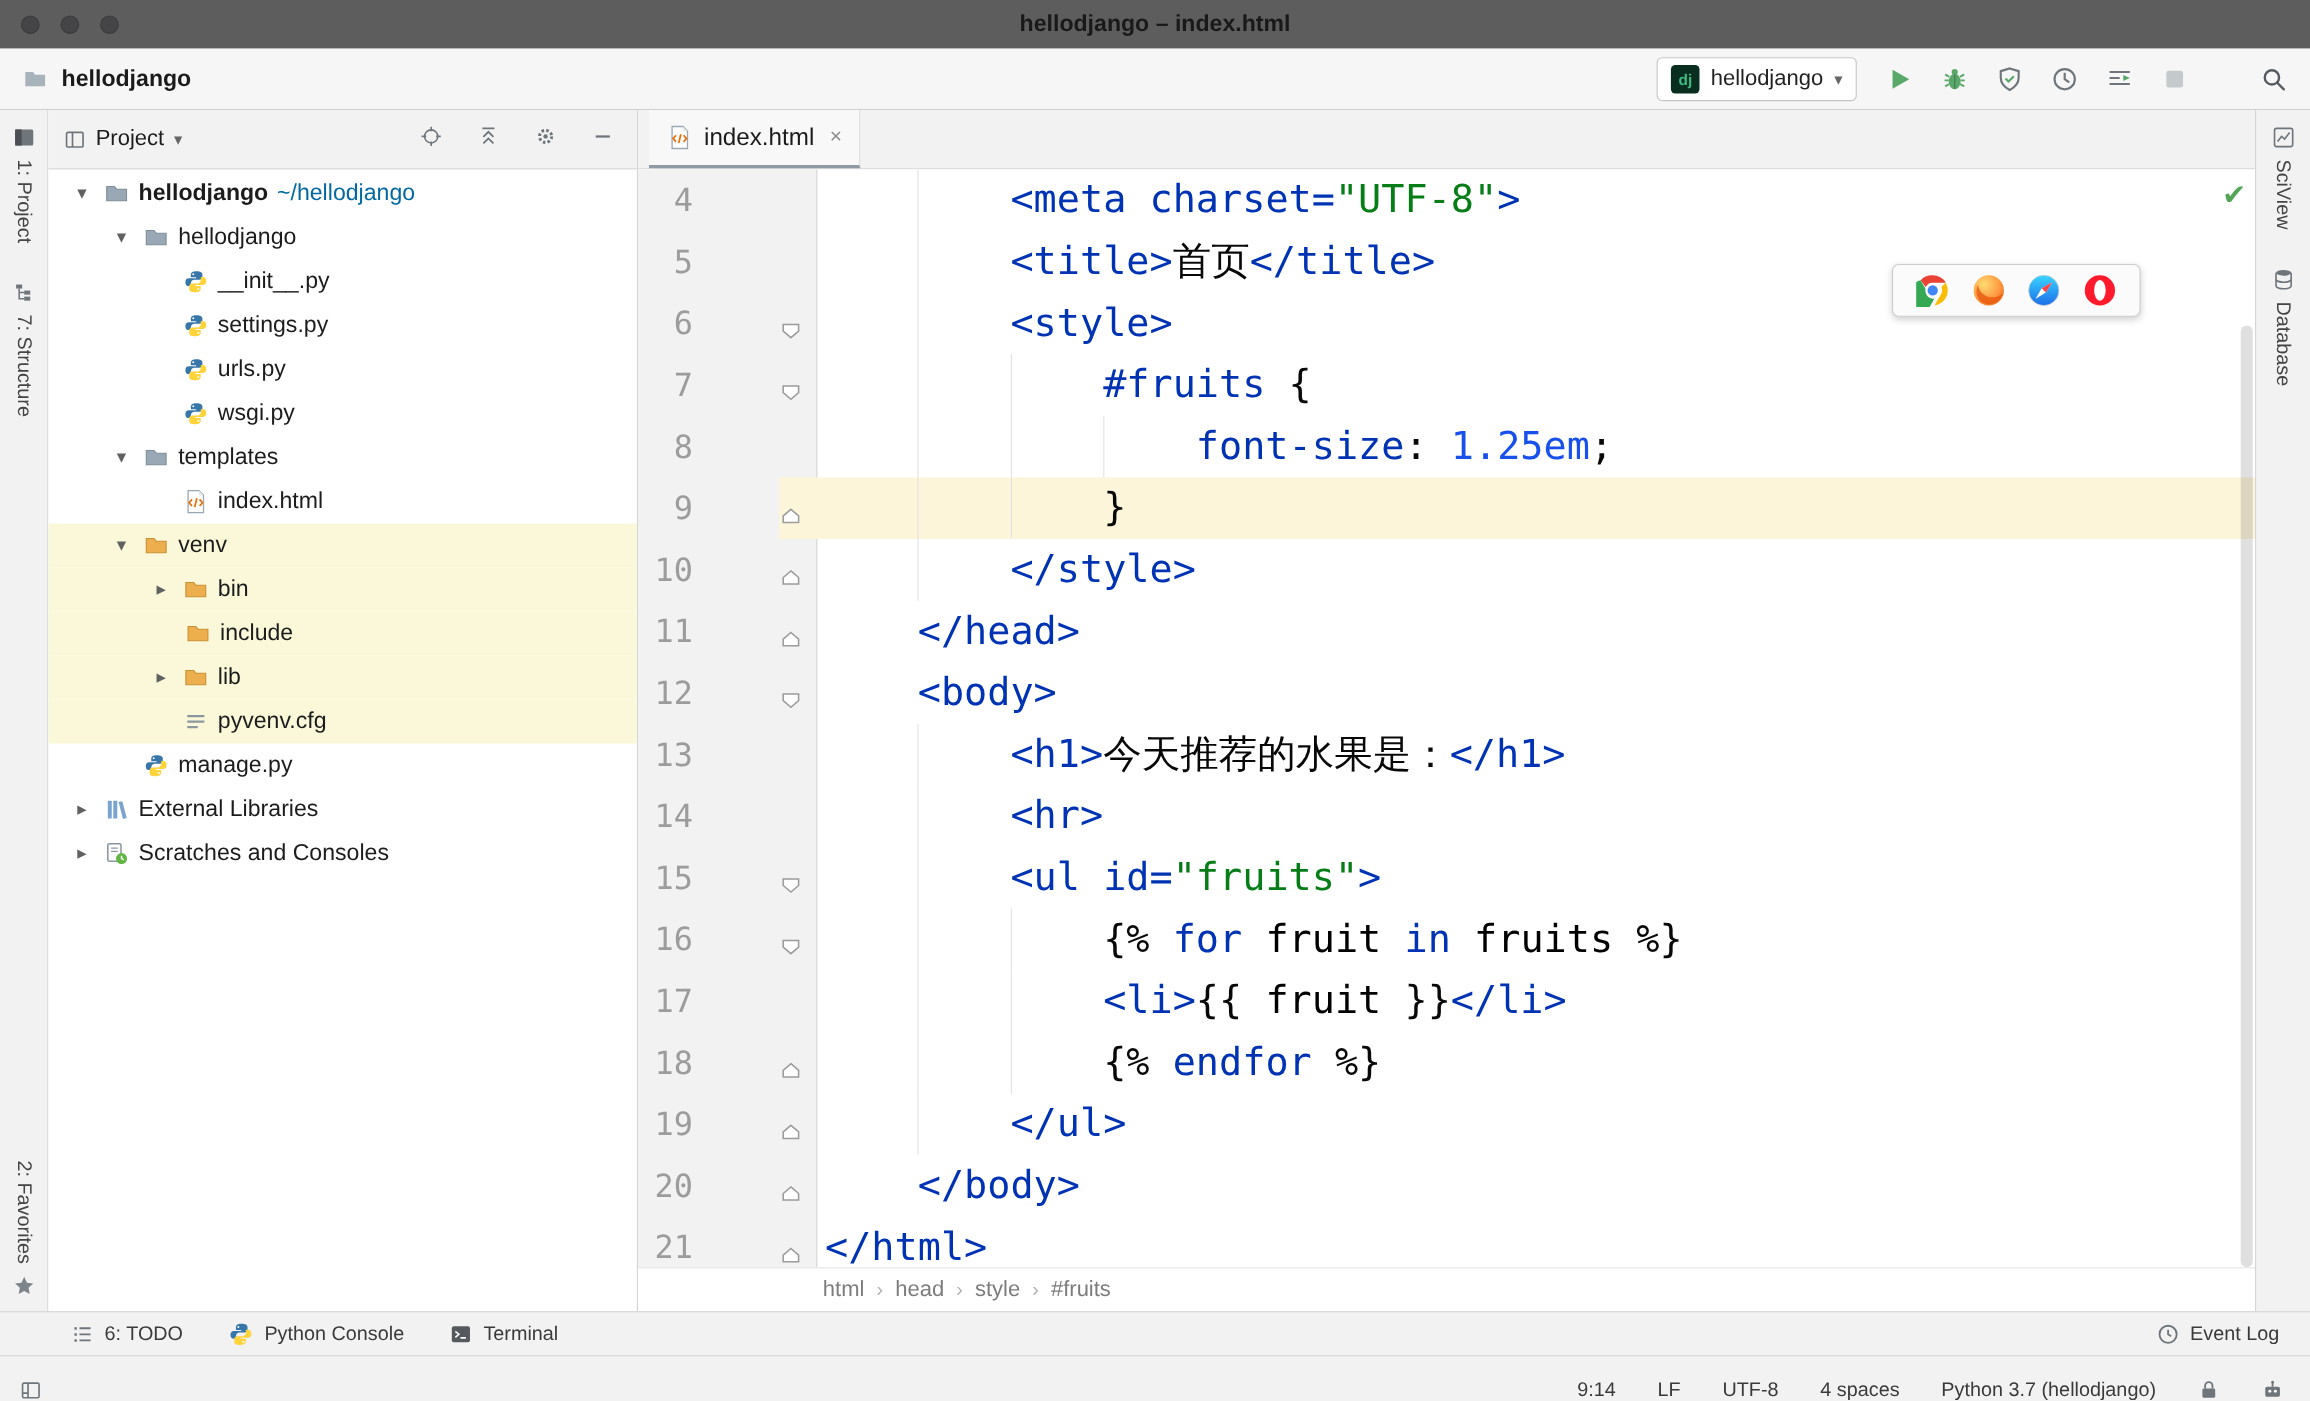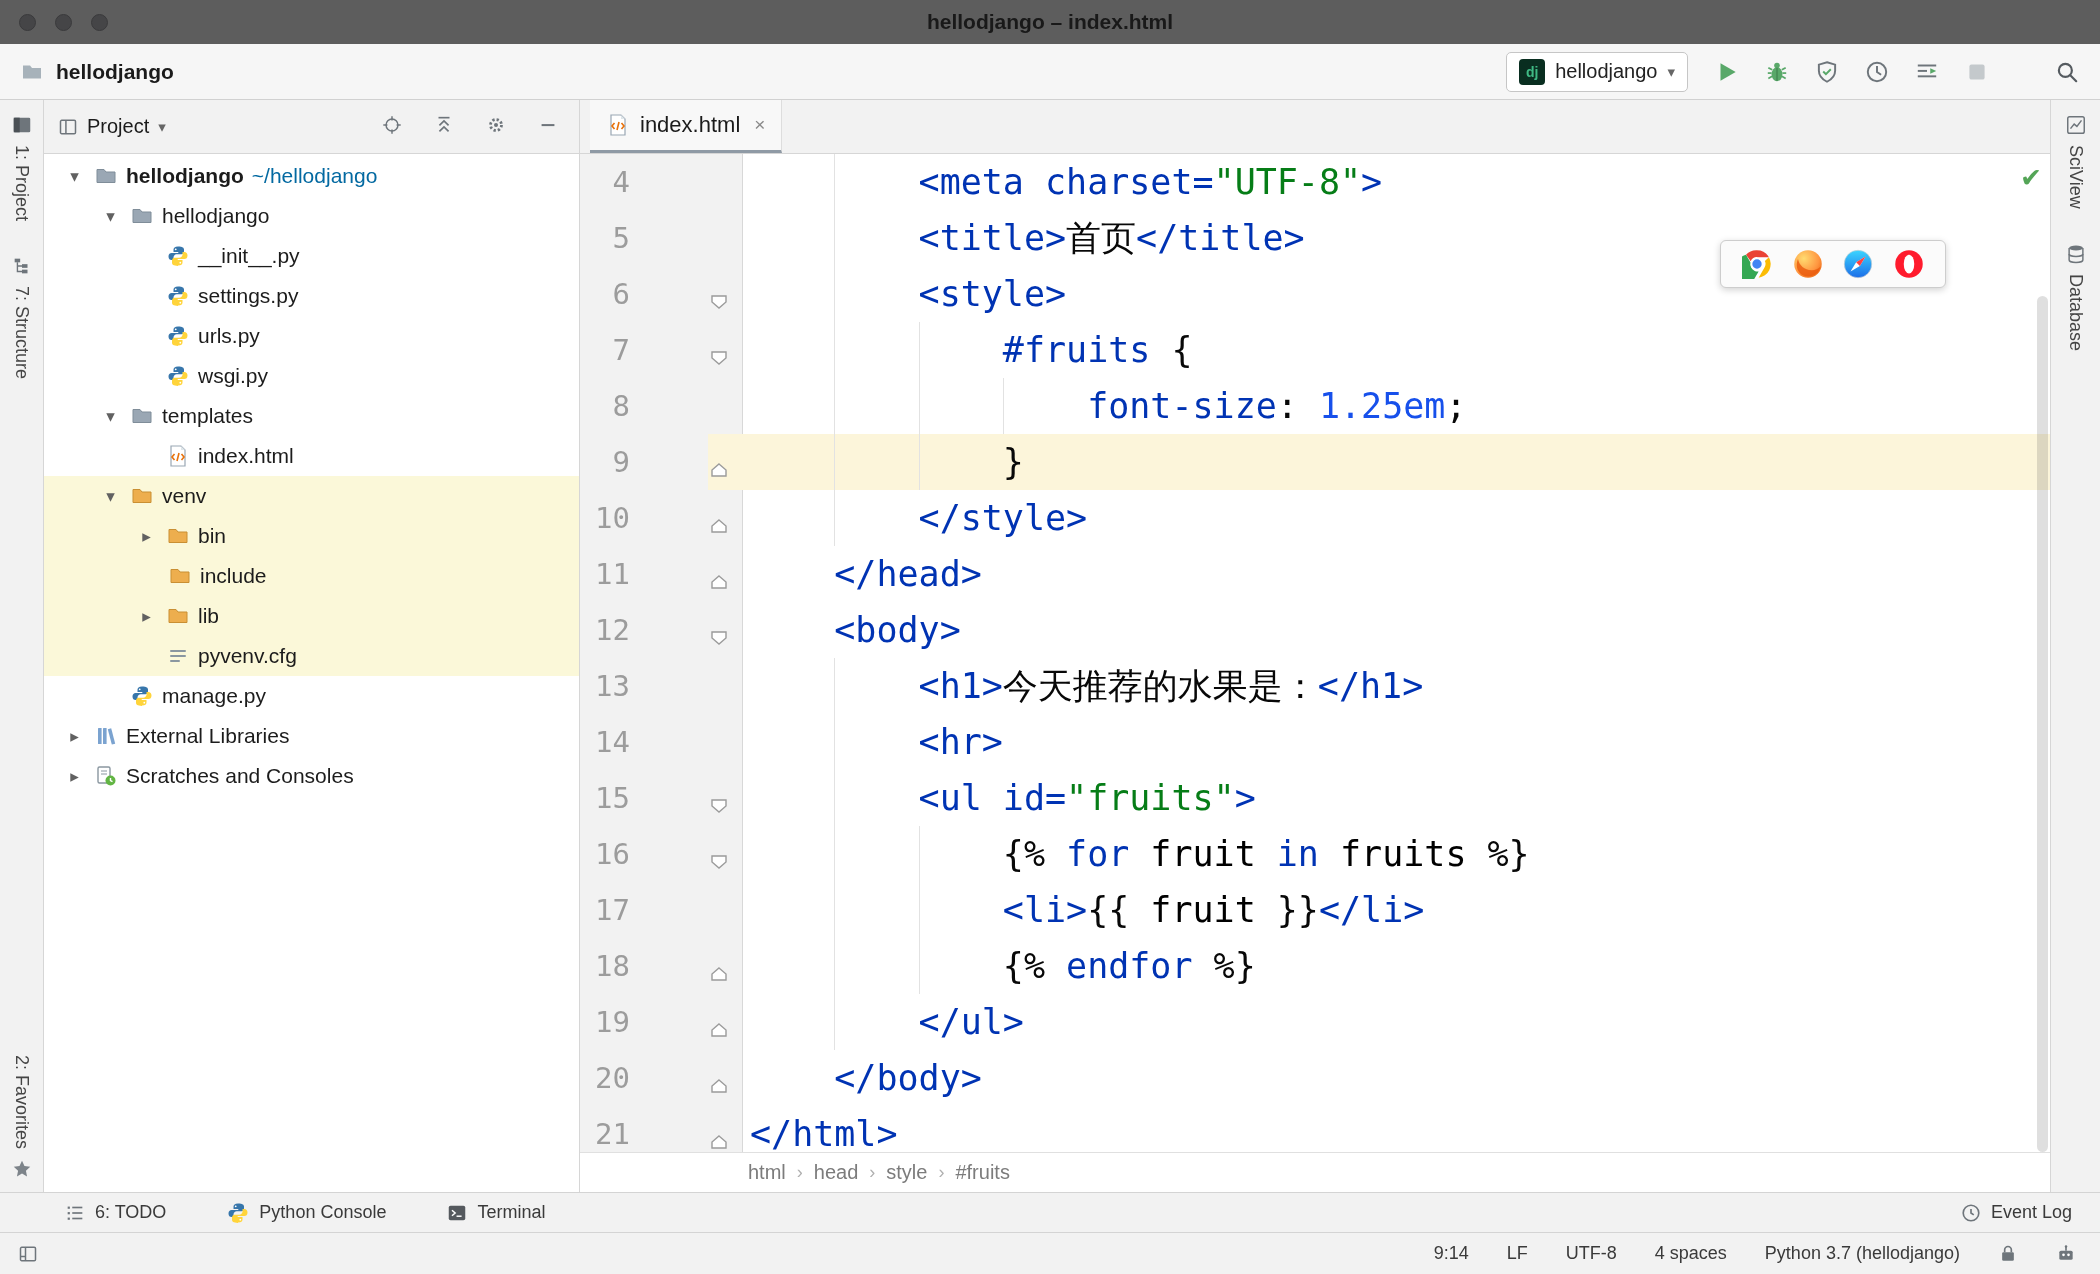--- a/index.html
+++ b/index.html
@@ -76,23 +76,23 @@
 .tk-prop{color:#0033b3;}
 .inspect{position:absolute;top:4px;right:10px;color:#54a557;font-size:30px;z-index:2;}
 .browser-popup{position:absolute;left:1140px;top:86px;width:226px;height:48px;background:#fbfbfb;border:1px solid #cdcdcd;border-radius:6px;box-shadow:0 2px 7px rgba(0,0,0,.18);display:flex;align-items:center;justify-content:space-evenly;z-index:3;}
 .scrollthumb{position:absolute;right:2px;top:142px;width:11px;height:856px;background:rgba(80,80,80,.18);border-radius:6px;z-index:2;}
 .crumbs{height:40px;border-top:1px solid #e0e0e0;background:#fff;display:flex;align-items:center;padding-left:166px;font-size:20px;color:#7c7c7c;flex:0 0 auto;}
 .crumb{padding:0 2px;}
 .csep{color:#b0b0b0;margin:0 9px;font-size:18px;}
 
 
 .bbar{height:40px;background:#f2f2f2;border-top:1px solid #d4d4d4;display:flex;align-items:center;padding:0 28px 0 64px;flex:0 0 auto;}
-.bbar-left{display:flex;align-items:center;gap:60px;}
+.bbar-left{display:flex;align-items:center;gap:41px;}
 .bitem{display:flex;align-items:center;gap:9px;font-size:18px;color:#3a3a3a;}
-.statusbar{height:42px;background:#f2f2f2;border-top:1px solid #d4d4d4;display:flex;align-items:center;padding:0 24px 0 18px;flex:0 0 auto;}
+.statusbar{height:42px;background:#f2f2f2;border-top:1px solid #d4d4d4;display:flex;align-items:flex-end;padding:0 24px 0 18px;flex:0 0 auto;}
 .sb-items{display:flex;align-items:center;gap:38px;font-size:18px;color:#3a3a3a;}
 </style>
 </head>
 <body>
 
 <div class="window">
 
   <header class="titlebar">
     <div class="traffic">
       <span class="tl"></span>

